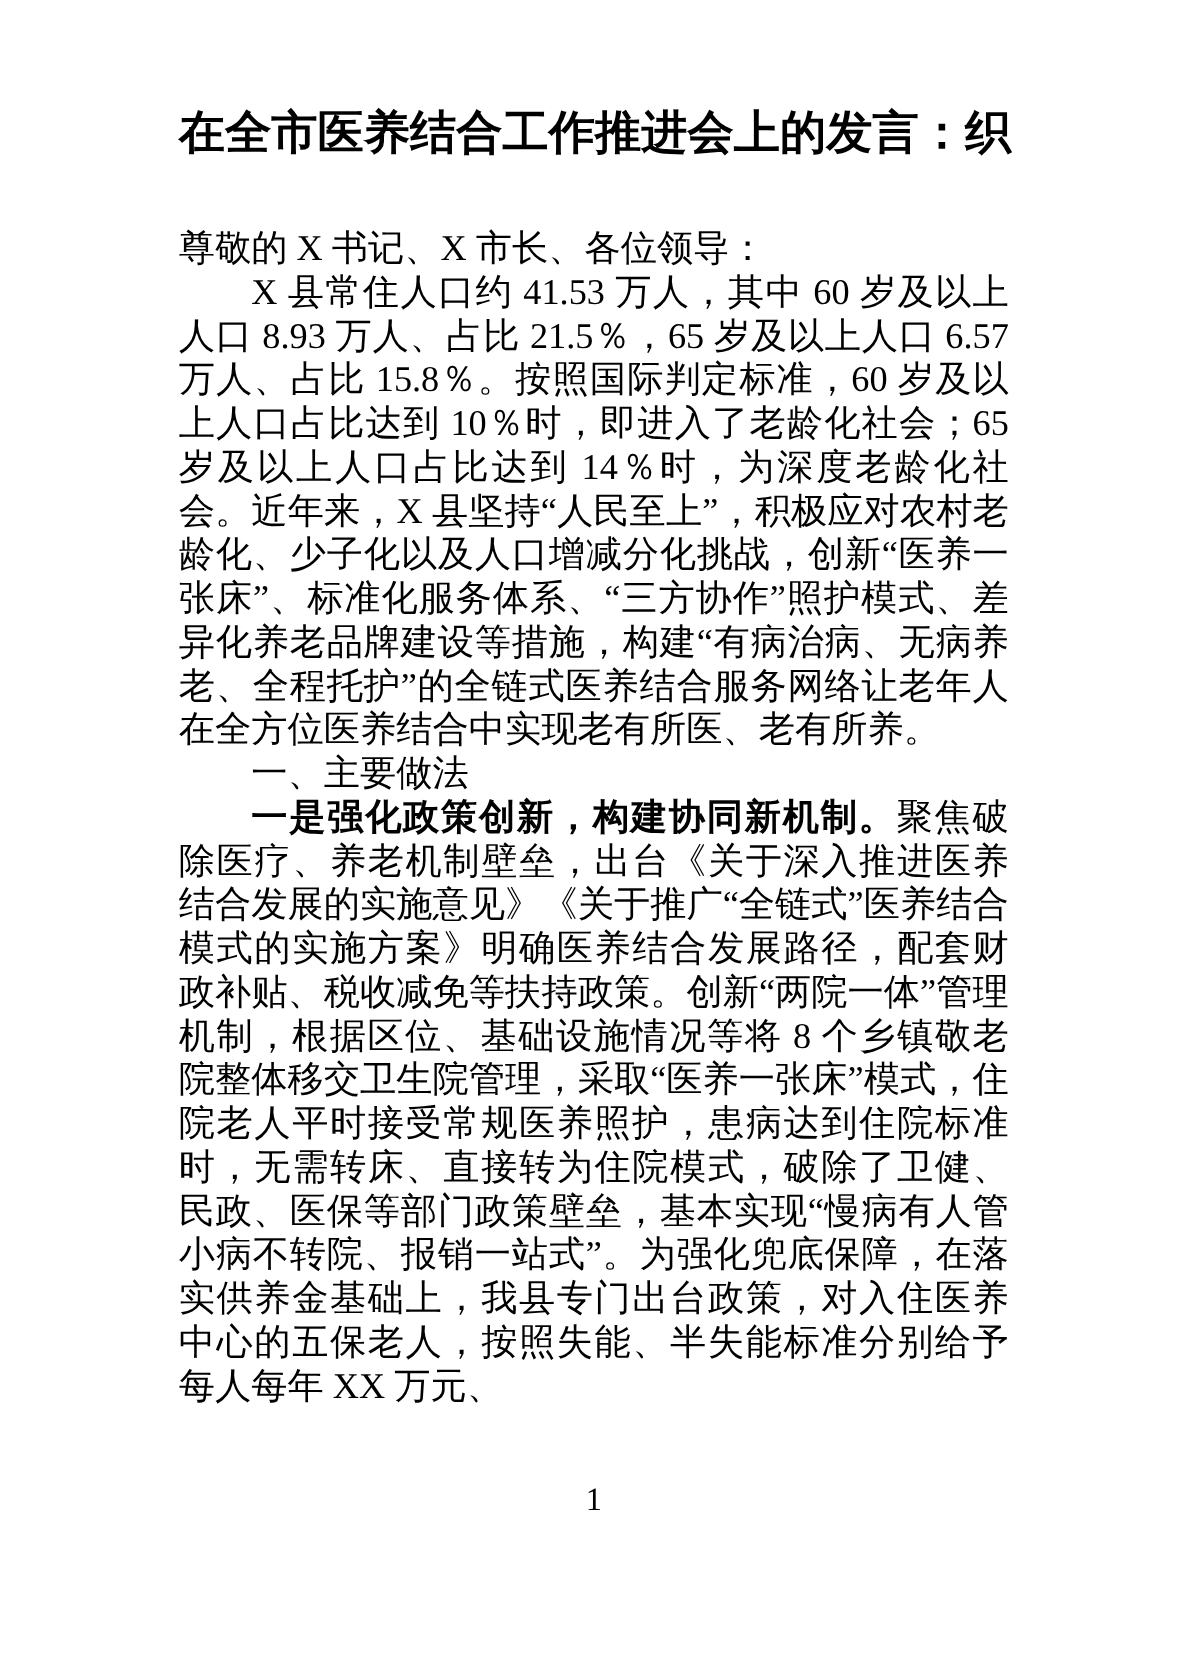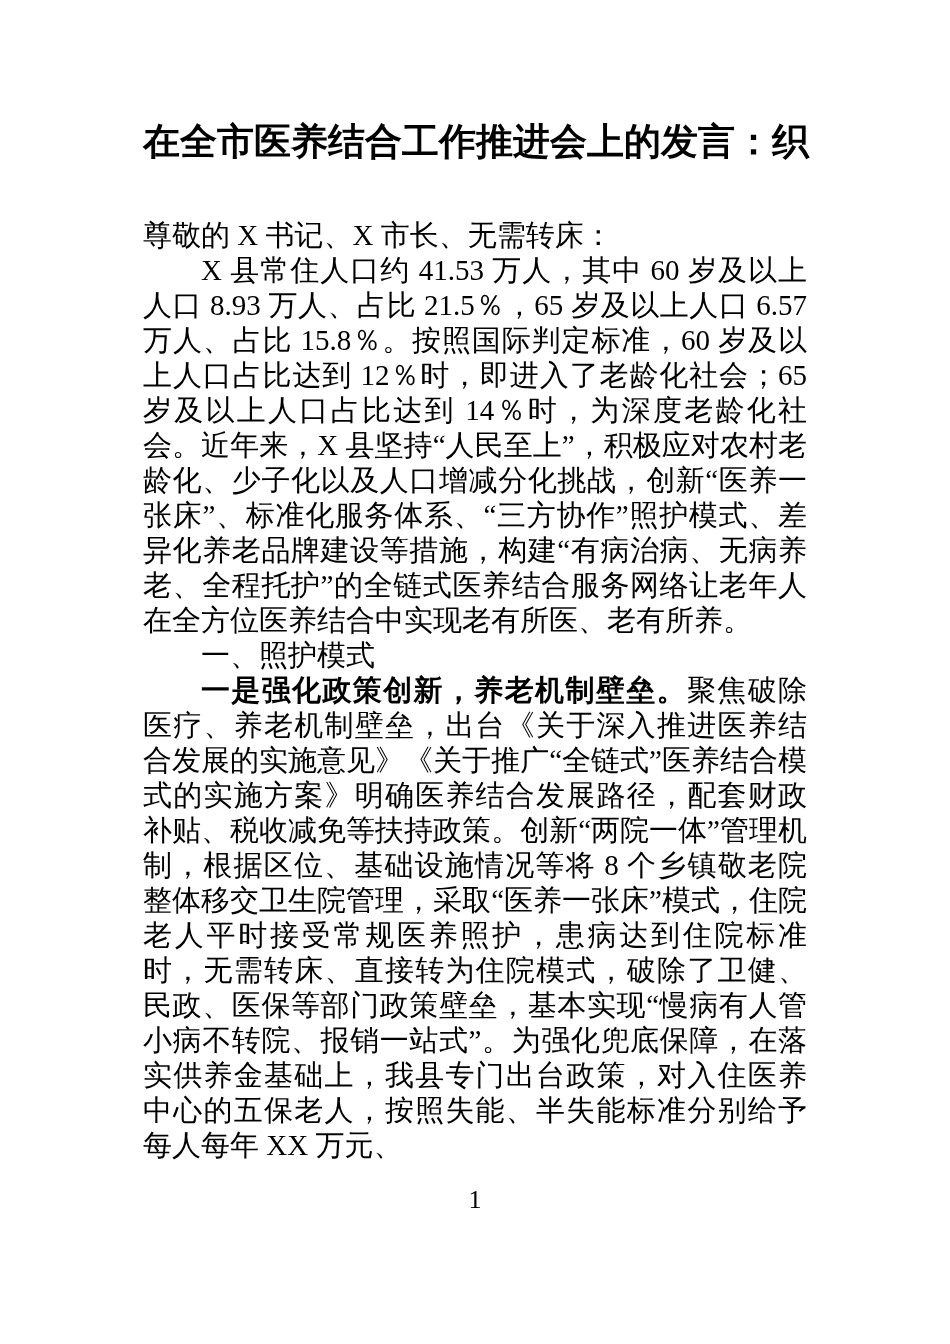--- a/index.html
+++ b/index.html
@@ -8,21 +8,21 @@
     background: #ffffff;
   }
   .page {
     position: relative;
     width: 950px;
     height: 1344px;
     margin: 0 auto;
     background: #ffffff;
     color: #000000;
     box-sizing: border-box;
-    padding: 108px 143px 0 143px;
+    padding: 72px 143px 0 143px;
     overflow: hidden;
     font-family: "Liberation Serif", "DejaVu Serif", serif;
   }
   .doc-title {
     margin: 0;
     font-family: "Liberation Sans", "DejaVu Sans", sans-serif;
     font-weight: bold;
     font-size: 37px;
     line-height: 67px;
     text-align: center;
@@ -66,24 +66,24 @@
 </head>
 <body>
 
 <div class="page">
 
   <h1 class="doc-title">
     <span class="title-line">在全市医养结合工作推进会上的发言：织</span>
   </h1>
 
   <div class="doc-body">
-    <p>尊敬的 X 书记、X 市长、无需转床：</p>
+    <p>尊敬的 X 书记、X 市长、各位领导：</p>
 
-    <p class="indent">X 县常住人口约 41.53 万人，其中 60 岁及以上人口 8.93 万人、占比 21.5％，65 岁及以上人口 6.57 万人、占比 15.8％。按照国际判定标准，60 岁及以上人口占比达到 12％时，即进入了老龄化社会；65 岁及以上人口占比达到 14％时，为深度老龄化社会。近年来，X 县坚持“人民至上”，积极应对农村老龄化、少子化以及人口增减分化挑战，创新“医养一张床”、标准化服务体系、“三方协作”照护模式、差异化养老品牌建设等措施，构建“有病治病、无病养老、全程托护”的全链式医养结合服务网络让老年人在全方位医养结合中实现老有所医、老有所养。</p>
+    <p class="indent">X 县常住人口约 41.53 万人，其中 60 岁及以上人口 8.93 万人、占比 21.5％，65 岁及以上人口 6.57 万人、占比 15.8％。按照国际判定标准，60 岁及以上人口占比达到 10％时，即进入了老龄化社会；65 岁及以上人口占比达到 14％时，为深度老龄化社会。近年来，X 县坚持“人民至上”，积极应对农村老龄化、少子化以及人口增减分化挑战，创新“医养一张床”、标准化服务体系、“三方协作”照护模式、差异化养老品牌建设等措施，构建“有病治病、无病养老、全程托护”的全链式医养结合服务网络让老年人在全方位医养结合中实现老有所医、老有所养。</p>
 
-    <p class="indent">一、照护模式</p>
+    <p class="indent">一、主要做法</p>
 
-    <p class="indent"><span class="lead-bold">一是强化政策创新，养老机制壁垒。</span><span>聚焦破除医疗、养老机制壁垒，出台《关于深入推进医养结合发展的实施意见》《关于推广“全链式”医养结合模式的实施方案》明确医养结合发展路径，配套财政补贴、税收减免等扶持政策。创新“两院一体”管理机制，根据区位、基础设施情况等将 8 个乡镇敬老院整体移交卫生院管理，采取“医养一张床”模式，住院老人平时接受常规医养照护，患病达到住院标准时，无需转床、直接转为住院模式，破除了卫健、民政、医保等部门政策壁垒，基本实现“慢病有人管小病不转院、报销一站式”。为强化兜底保障，在落实供养金基础上，我县专门出台政策，对入住医养中心的五保老人，按照失能、半失能标准分别给予每人每年 XX 万元、</span></p>
+    <p class="indent"><span class="lead-bold">一是强化政策创新，构建协同新机制。</span><span>聚焦破除医疗、养老机制壁垒，出台《关于深入推进医养结合发展的实施意见》《关于推广“全链式”医养结合模式的实施方案》明确医养结合发展路径，配套财政补贴、税收减免等扶持政策。创新“两院一体”管理机制，根据区位、基础设施情况等将 8 个乡镇敬老院整体移交卫生院管理，采取“医养一张床”模式，住院老人平时接受常规医养照护，患病达到住院标准时，无需转床、直接转为住院模式，破除了卫健、民政、医保等部门政策壁垒，基本实现“慢病有人管小病不转院、报销一站式”。为强化兜底保障，在落实供养金基础上，我县专门出台政策，对入住医养中心的五保老人，按照失能、半失能标准分别给予每人每年 XX 万元、</span></p>
   </div>
 
   <div class="page-number">1</div>
 
 </div>
 
 </body></html>

